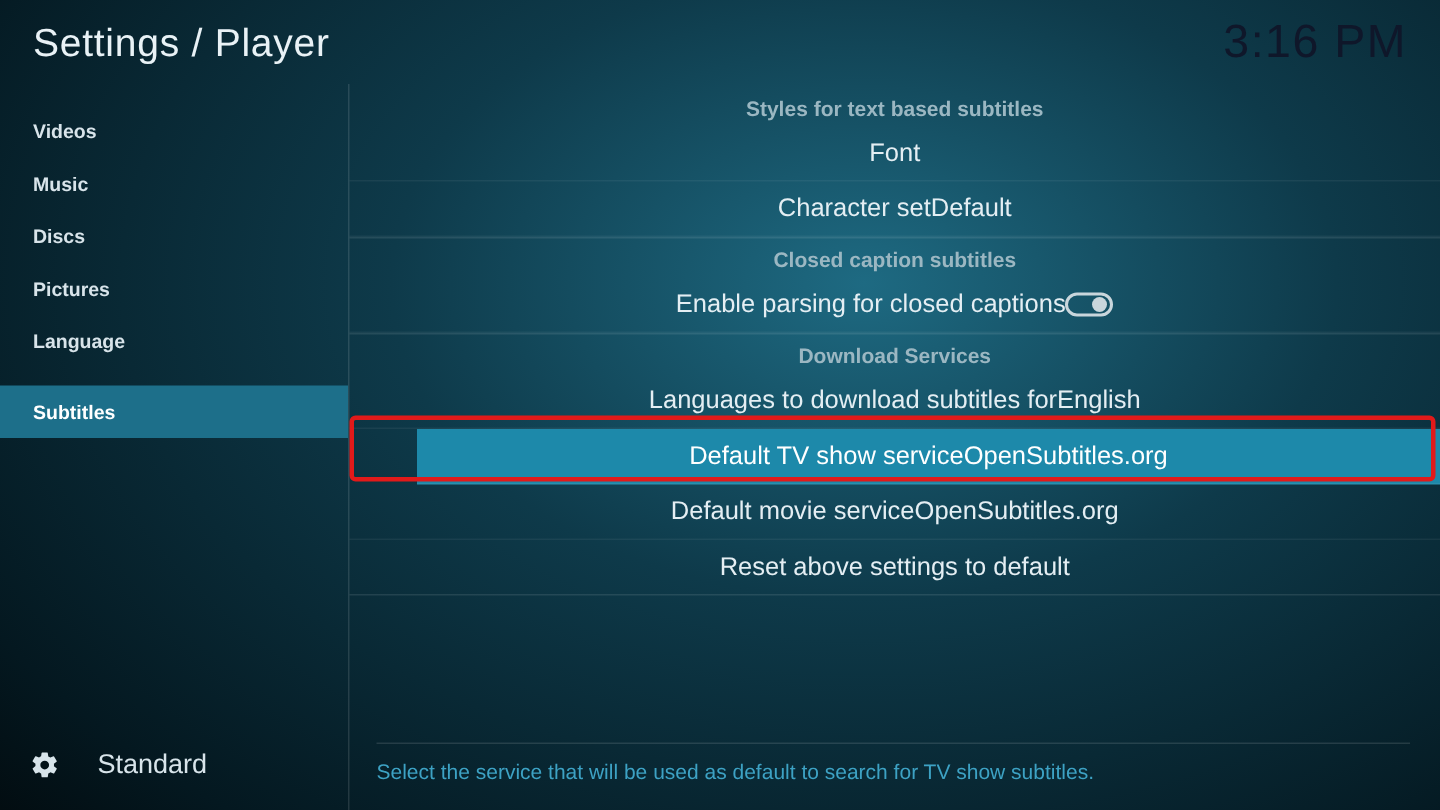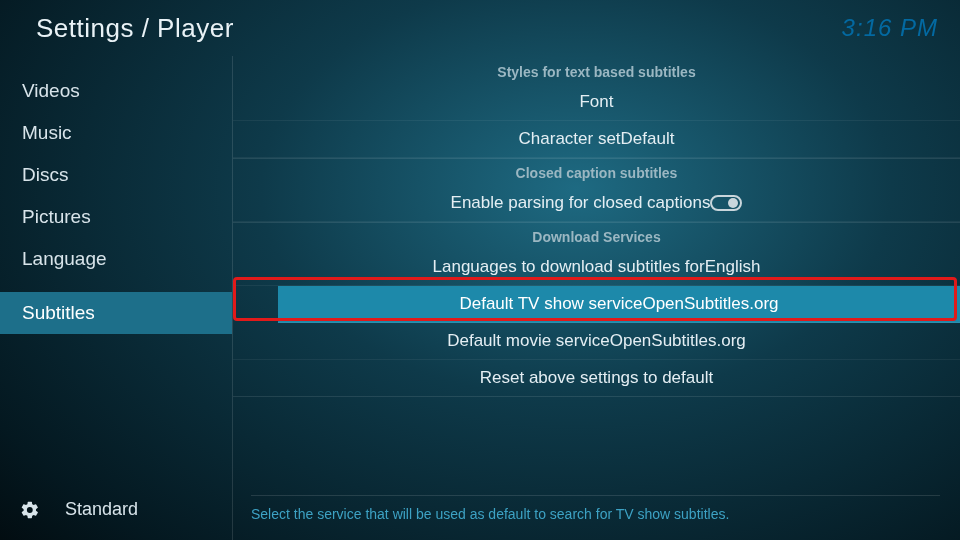--- a/index.html
+++ b/index.html
@@ -5,45 +5,45 @@
   * { margin: 0; padding: 0; box-sizing: border-box; }
   html, body { width: 960px; height: 540px; overflow: hidden; }
   body {
     font-family: Arial, Helvetica, sans-serif;
     background: radial-gradient(ellipse 900px 600px at 60% 35%, #1e6a82 0%, #0e3a4a 35%, #041820 75%, #000 100%);
     color: #d8e4ea;
     position: relative;
   }
   .header {
     position: absolute;
-    top: 0; left: 14px; right: 0;
+    top: 0; left: 0; right: 0;
     height: 56px;
     display: flex;
     align-items: center;
     justify-content: space-between;
     padding: 0 22px;
   }
   .breadcrumb { font-size: 26px; font-weight: 300; color: #e9f2f6; letter-spacing: 0.5px; }
-  .clock { font-size: 24px; font-weight: 300; color: #0369a1; letter-spacing: 1px; font-style: italic; }
+  .clock { font-size: 31px; font-weight: 300; color: #0f172a; letter-spacing: 1px; }
 
   .layout {
     position: absolute;
     top: 56px; bottom: 0; left: 0; right: 0;
     display: flex;
   }
   .sidebar {
     width: 232px;
     display: flex;
     flex-direction: column;
     padding-top: 14px;
   }
   .side-item {
     padding: 10px 22px;
-    font-size: 19px;
-    font-weight: 400;
+    font-size: 13px;
+    font-weight: 700;
     color: #d8e4ea;
     cursor: pointer;
   }
   .side-item.active {
     background: #1d6f8a;
     color: #ffffff;
     margin-top: 12px;
   }
   .side-spacer { flex: 1; }
   .level-row {

